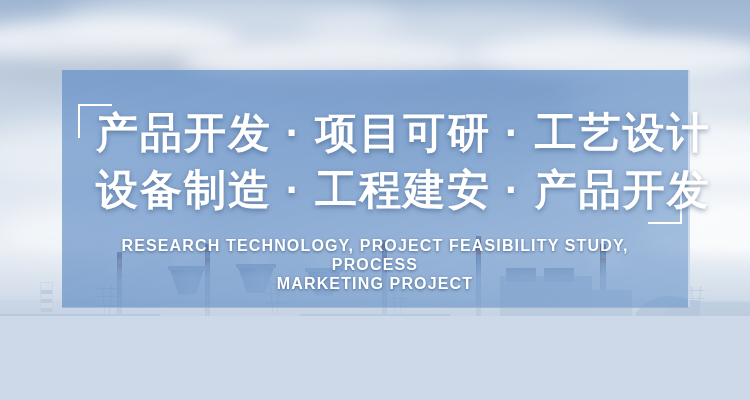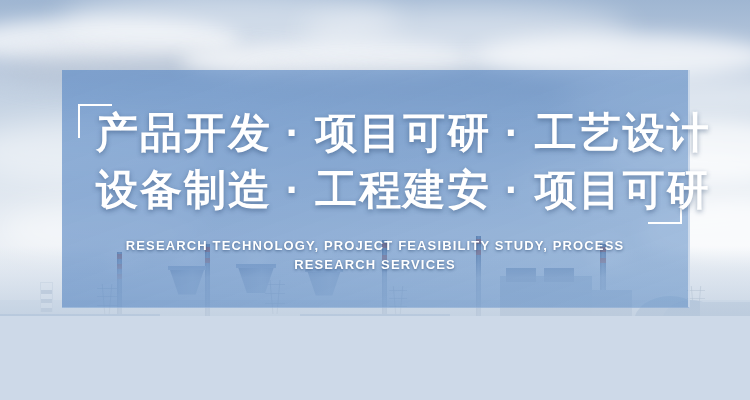--- a/index.html
+++ b/index.html
@@ -183,21 +183,21 @@
     letter-spacing:2px;
     text-shadow:0 2px 5px rgba(30,60,100,0.45);
     white-space:nowrap;
   }
   .headline .ln { display:block; }
 
   .subtitle {
     position:absolute; left:115px; top:236px; width:520px;
     text-align:center;
     color:#ffffff;
-    font-size:13px;
+    font-size:16px;
     line-height:19px;
     font-weight:bold;
     letter-spacing:1.15px;
     text-shadow:0 1px 3px rgba(25,55,95,0.6);
   }
   .subtitle .sl { display:block; }
 </style>
 </head>
 <body>
 
@@ -359,21 +359,21 @@
     <span class="h"></span>
       <span class="v"></span>
   </div>
   <div class="bracket br">
     <span class="h"></span>
       <span class="v"></span>
   </div>
 
   <div class="headline">
     <span class="ln">产品开发 · 项目可研 · 工艺设计</span>
-    <span class="ln">设备制造 · 工程建安 · 项目可研</span>
+    <span class="ln">设备制造 · 工程建安 · 产品开发</span>
   </div>
 
   <div class="subtitle">
     <span class="sl">RESEARCH TECHNOLOGY, PROJECT FEASIBILITY STUDY, PROCESS</span>
-    <span class="sl">RESEARCH SERVICES</span>
+    <span class="sl">MARKETING PROJECT</span>
   </div>
 
 </div>
 
 </body></html>

